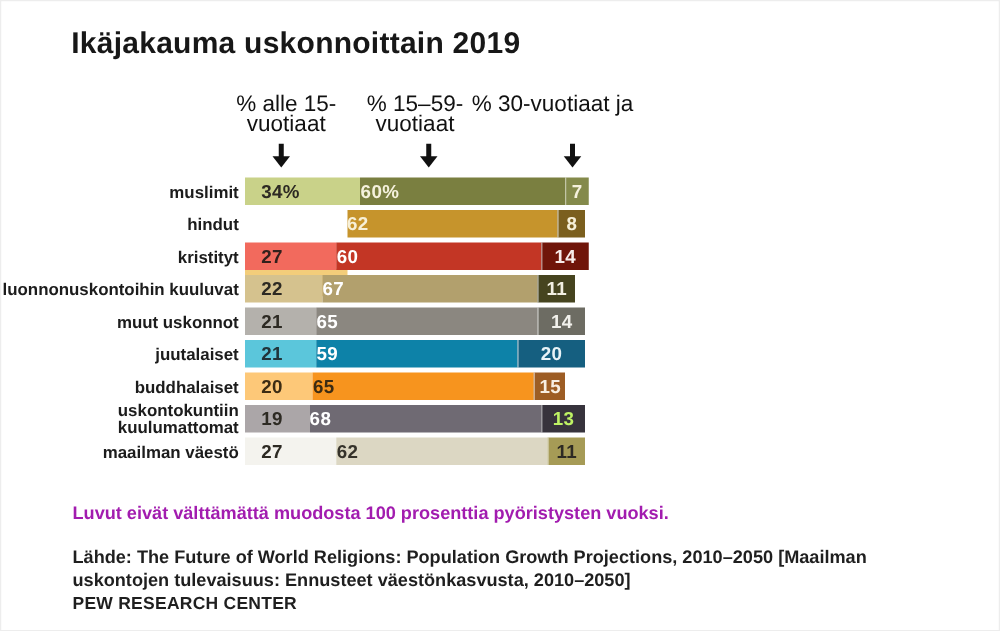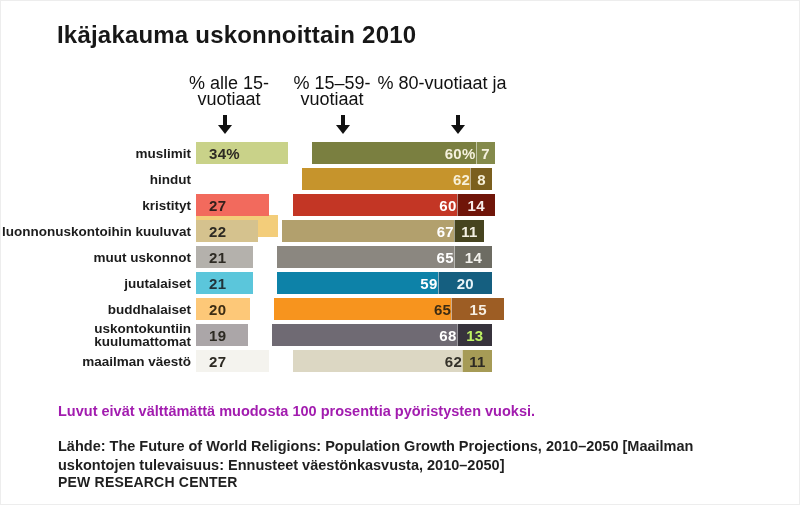--- a/index.html
+++ b/index.html
@@ -51,21 +51,21 @@
     text-align: right; font-size: 13.5px; font-weight: bold;
     line-height: 13px; color: #1c1c1c;
   }
   .bars { display: flex; height: 22px; margin-left: 5px; }
   .seg {
     display: flex; align-items: center; height: 22px;
     box-sizing: border-box; font-size: 15px; font-weight: bold;
     letter-spacing: 0.3px; white-space: nowrap; overflow: visible;
   }
   .seg0 { justify-content: flex-start; padding-left: 13px; }
-  .seg1 { justify-content: flex-end; margin-left: 24px; }
+  .seg1 { justify-content: flex-start; }
   .seg2 { justify-content: center; border-left: 1px solid rgba(255,255,255,0.5); }
 
   .footnote {
     position: absolute; left: 57px; top: 402px;
     font-size: 14.5px; font-weight: bold; color: #a21caf; white-space: nowrap;
   }
   .source {
     position: absolute; left: 57px; top: 436px;
     font-size: 14.5px; font-weight: bold; color: #1f1f1f; line-height: 19px;
   }
@@ -73,32 +73,32 @@
   .org {
     position: absolute; left: 57px; top: 473px;
     font-size: 14px; font-weight: bold; color: #1f1f1f; letter-spacing: 0.2px;
   }
 </style>
 </head>
 <body>
 
 <div id="canvas">
 
-  <div class="chart-title">Ikäjakauma uskonnoittain 2010</div>
+  <div class="chart-title">Ikäjakauma uskonnoittain 2019</div>
 
   <div class="hcol hcol1">
     <span>% alle 15-</span>
     <span>vuotiaat</span>
   </div>
   <div class="hcol hcol2">
     <span>% 15–59-</span>
     <span>vuotiaat</span>
   </div>
   <div class="hcol hcol3">
-    <span>% 80-vuotiaat ja</span>
+    <span>% 30-vuotiaat ja</span>
   </div>
 
   <div class="down-arrow arrow1"></div>
   <div class="down-arrow arrow2"></div>
   <div class="down-arrow arrow3"></div>
 
   <div class="chart-rows">
       <div class="row">
         <div class="row-label">muslimit</div>
         <div class="bars">
@@ -185,21 +185,21 @@
       </div>
       <div class="row">
         <div class="row-label">buddhalaiset</div>
         <div class="bars">
           <div class="seg seg0" style="width: 54.4px; background: rgb(253, 200, 120); color: rgb(60, 44, 19);">
             <span>20</span>
           </div>
           <div class="seg seg1" style="width: 176.8px; background: rgb(247, 148, 30); color: rgb(60, 44, 19);">
             <span>65</span>
           </div>
-          <div class="seg seg2" style="width: 53px; background: rgb(157, 93, 36); color: rgb(247, 238, 226);">
+          <div class="seg seg2" style="width: 25px; background: rgb(157, 93, 36); color: rgb(247, 238, 226);">
             <span>15</span>
           </div>
         </div>
       </div>
       <div class="row">
         <div class="row-label">uskontokuntiin kuulumattomat</div>
         <div class="bars">
           <div class="seg seg0" style="width: 51.68px; background: rgb(171, 166, 168); color: rgb(45, 42, 35);">
             <span>19</span>
           </div>

